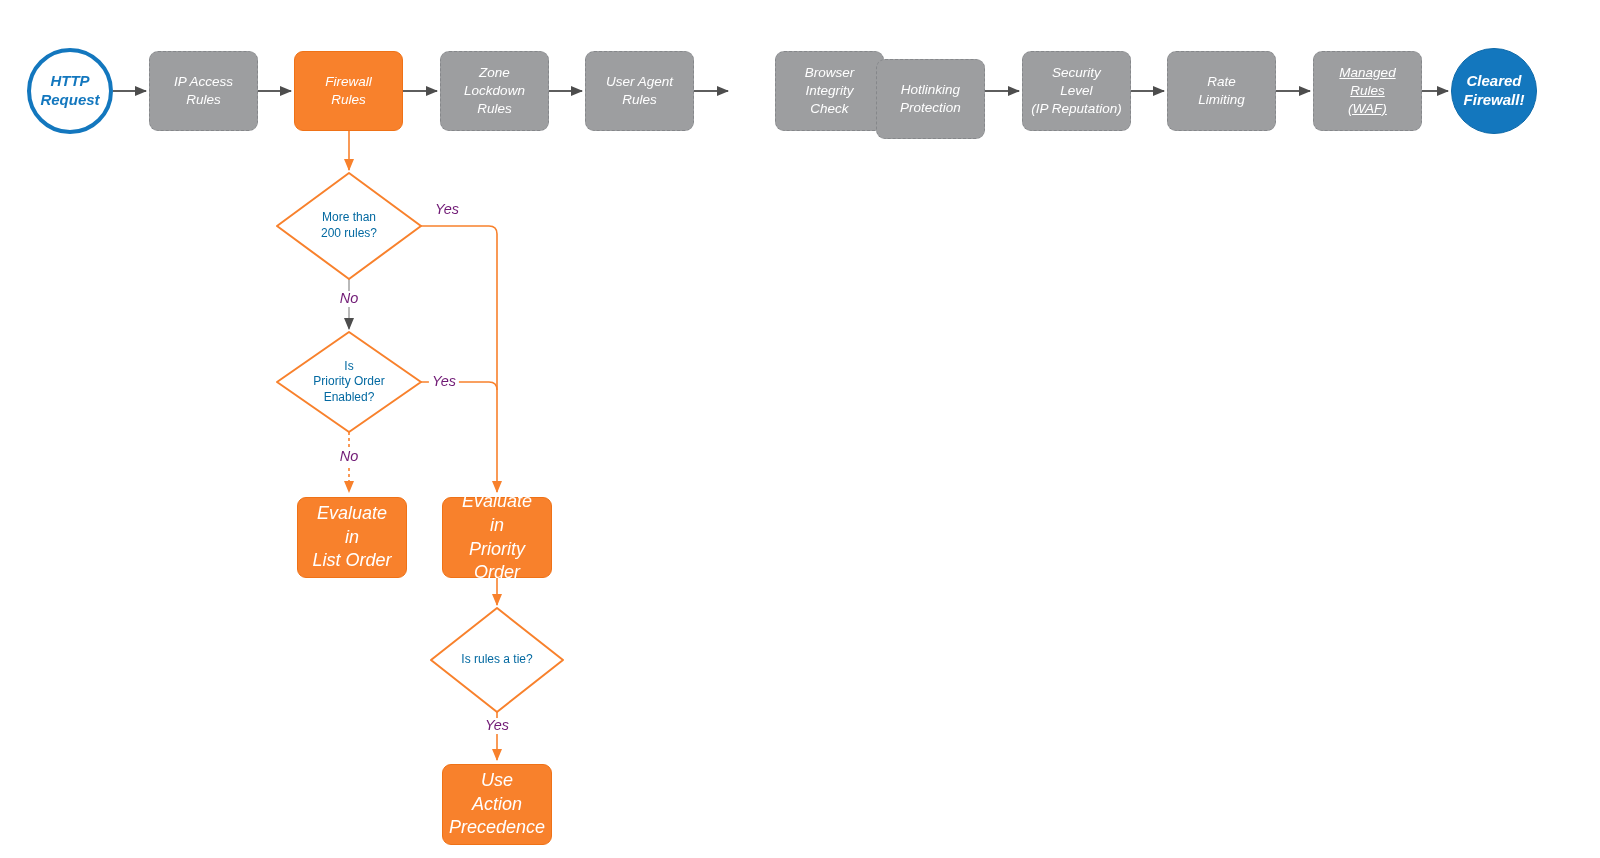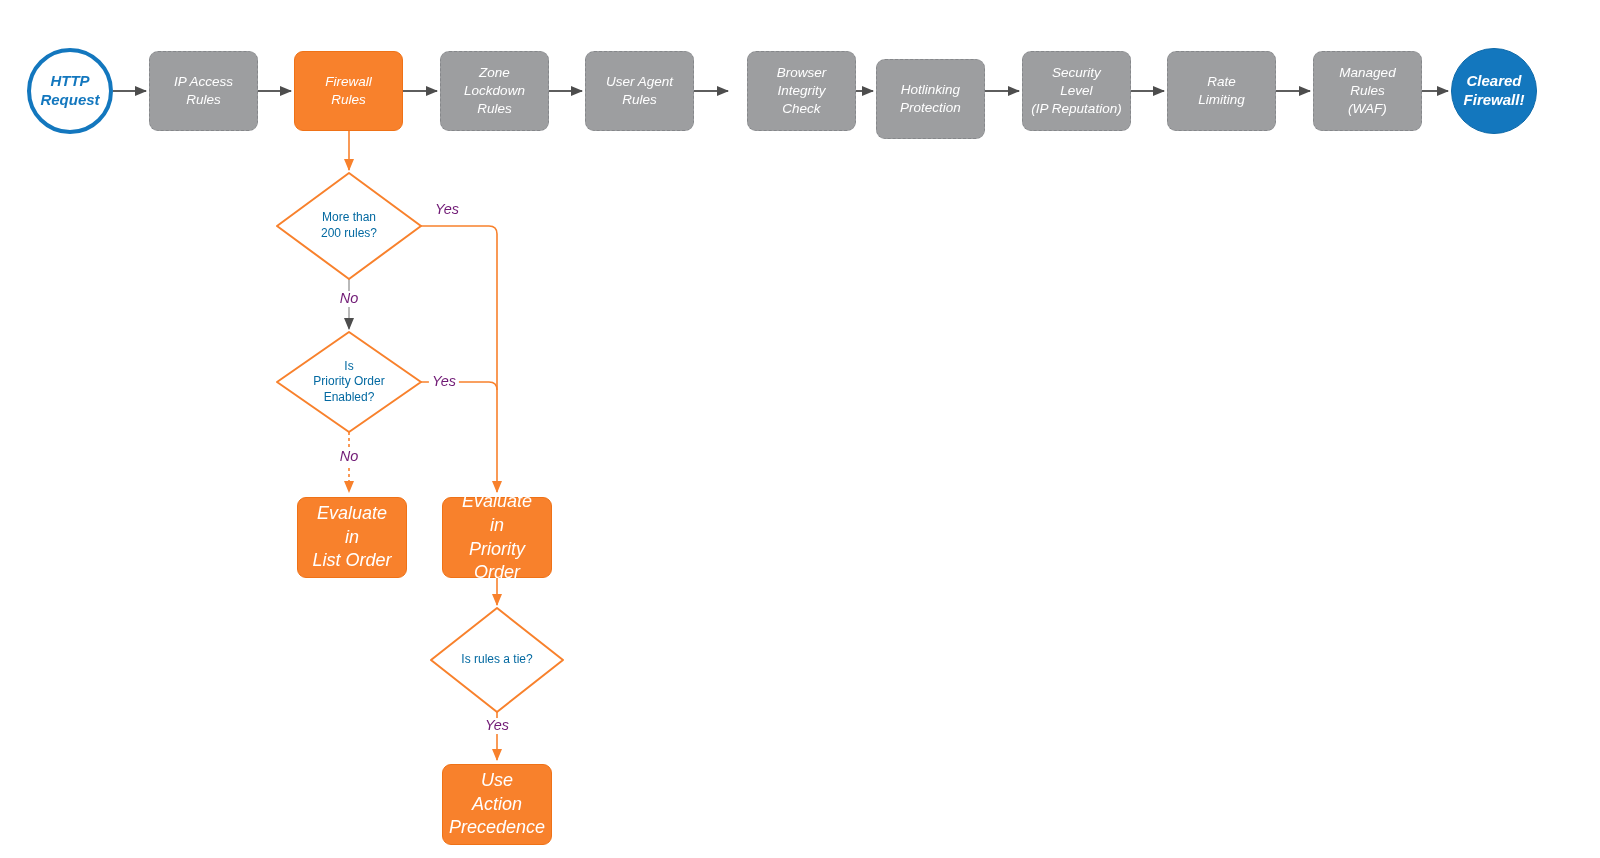--- a/index.html
+++ b/index.html
@@ -138,39 +138,39 @@
   </div>
   <div class="node box gray" style="left:440px; top:31px;">
     <span>Zone
 Lockdown
 Rules</span>
   </div>
   <div class="node box gray" style="left:585px; top:31px;">
     <span>User Agent
 Rules</span>
   </div>
-  <div class="node box gray" style="left:747px; top:31px;">
+  <div class="node box gray" style="left:775px; top:31px;">
     <span>Browser
 Integrity
 Check</span>
   </div>
   <div class="node box gray" style="left:876px; top:39px;">
     <span>Hotlinking
 Protection</span>
   </div>
   <div class="node box gray" style="left:1022px; top:31px;">
     <span>Security
 Level
 (IP Reputation)</span>
   </div>
   <div class="node box gray" style="left:1167px; top:31px;">
     <span>Rate
 Limiting</span>
   </div>
-  <div class="node box gray" style="left:1313px; top:31px;">
+  <div class="node box gray" style="left:1313px; top:31px;text-decoration:underline;">
     <span>Managed
 Rules
 (WAF)</span>
   </div>
 
   <div class="diamond-label" style="left:284px; top:181px; width:130px; height:50px;">More than
 200 rules?</div>
   <div class="diamond-label" style="left:284px; top:334px; width:130px; height:56px;">Is
 Priority Order
 Enabled?</div>

